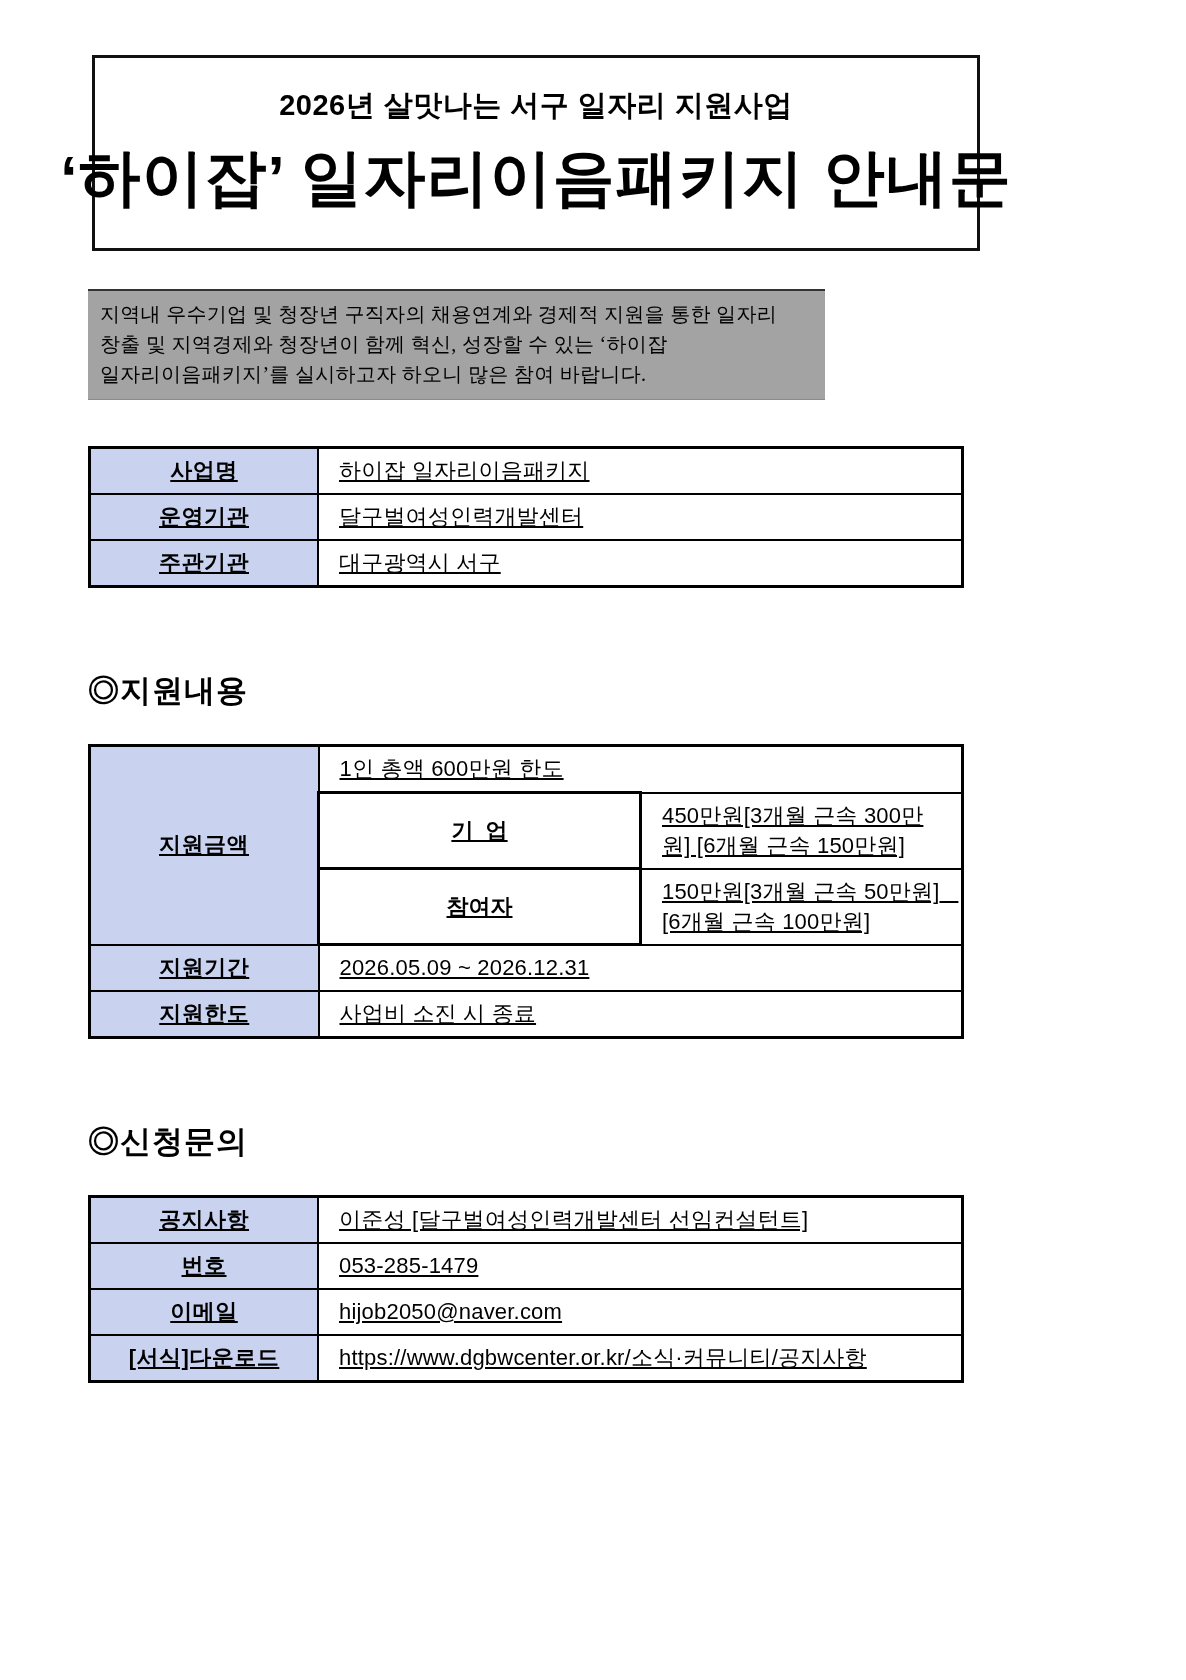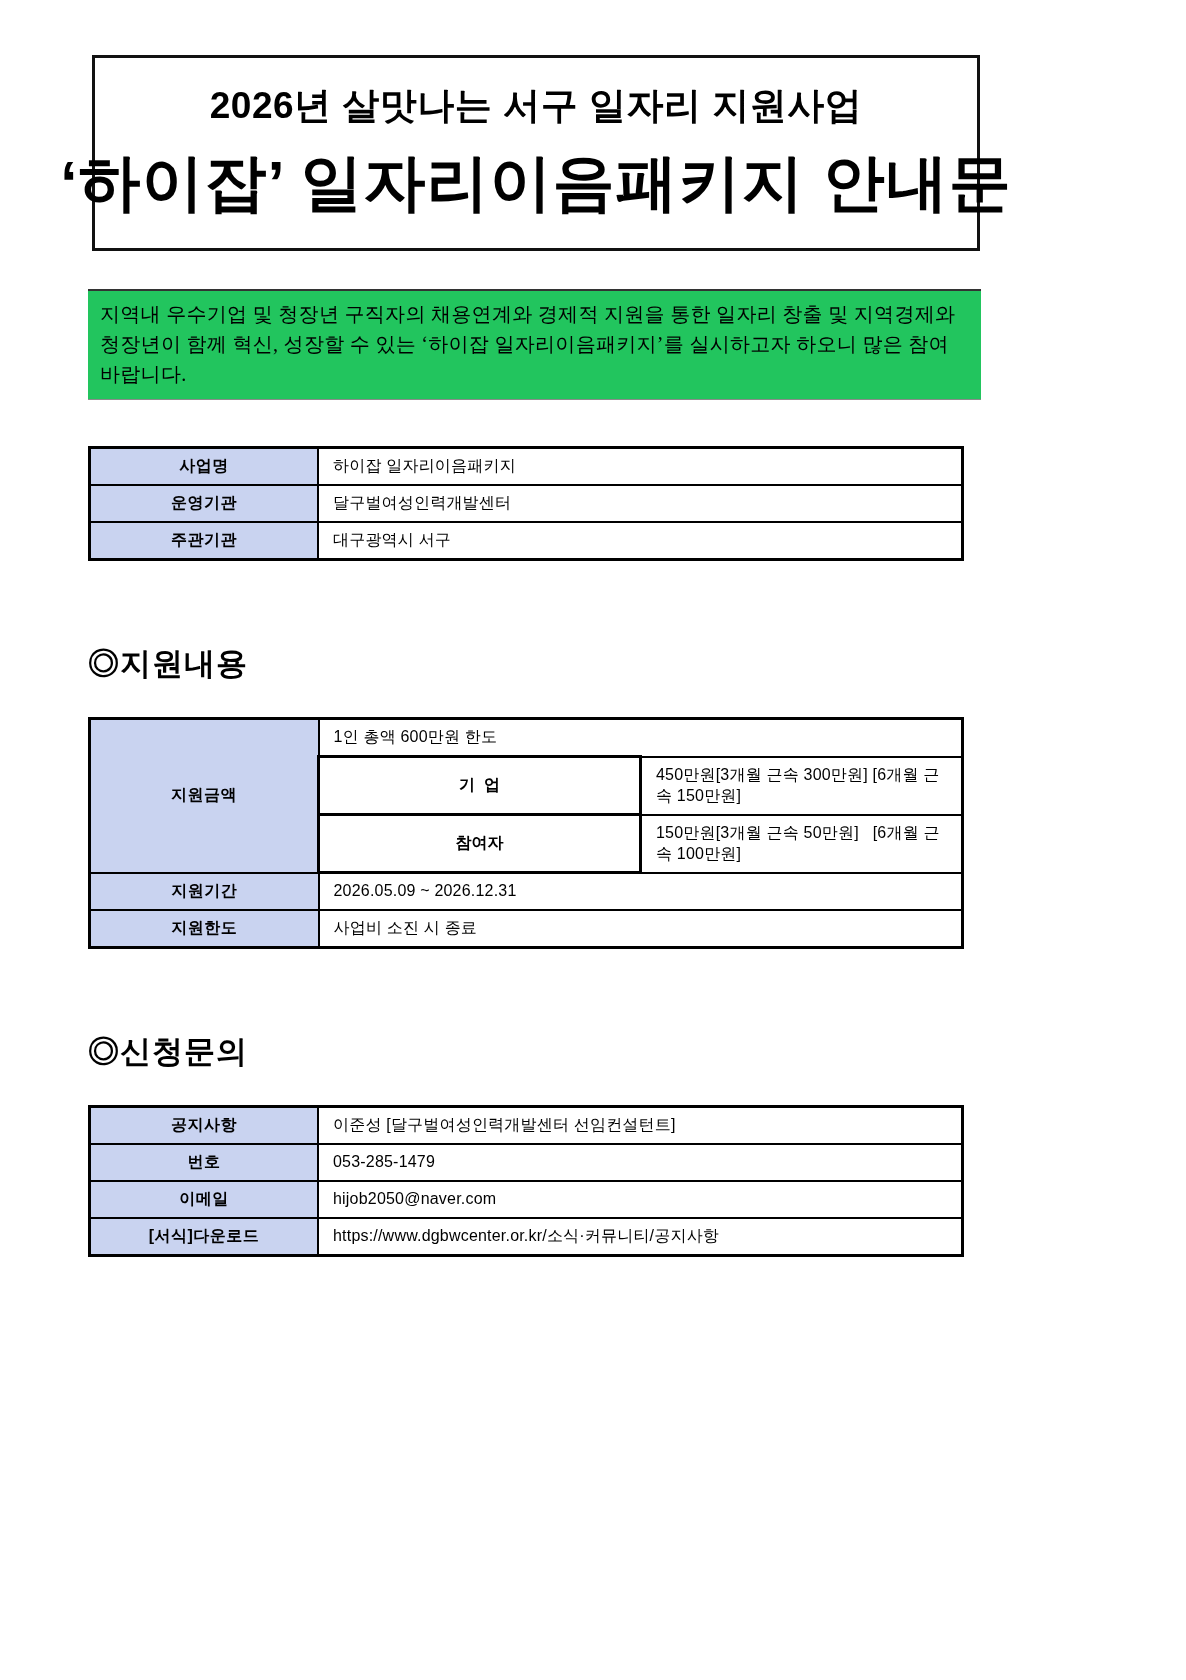--- a/index.html
+++ b/index.html
@@ -28,36 +28,36 @@
     margin-left: 4px;
     border: 3px solid #111;
     display: flex;
     flex-direction: column;
     justify-content: center;
     align-items: center;
     gap: 10px;
     margin-bottom: 38px;
   }
   .doc-subtitle {
-    font-size: 37px;
+    font-size: 29px;
     font-weight: 800;
     letter-spacing: 0.5px;
   }
   .doc-title {
     font-size: 62px;
     font-weight: 900;
     letter-spacing: 1px;
     white-space: nowrap;
   }
 
   
   .intro-box {
     box-sizing: border-box;
-    width: 893px;
-    background: #22c55e;
+    width: 737px;
+    background: #a3a3a3;
     border-top: 2px solid #333;
     border-bottom: 1px solid #8a8a8a;
     padding: 8px 12px 10px 12px;
     font-family: "Liberation Serif", serif;
     font-size: 20px;
     line-height: 1.5;
     letter-spacing: 0.3px;
     word-break: keep-all;
     margin-bottom: 46px;
   }
@@ -73,35 +73,36 @@
 
   
   table.tbl {
     border-collapse: collapse;
     width: 876px;
     border: 3px solid #000;
     table-layout: fixed;
   }
   table.tbl th, table.tbl td {
     border: 2px solid #000;
-    font-size: 16px;
+    font-size: 22px;
     vertical-align: middle;
+    text-decoration: underline;
   }
   table.tbl th.label {
     background: #c9d3f0;
     font-weight: 800;
     text-align: center;
     width: 218px;
     padding: 7px 4px;
     letter-spacing: 0.5px;
   }
   table.tbl td.value {
     background: #ffffff;
     text-align: left;
-    padding: 7px 14px;
+    padding: 7px 20px;
     font-weight: 500;
     white-space: pre-wrap;
     letter-spacing: 0.2px;
   }
   table.tbl td.subcell {
     background: #ffffff;
     border: 3px solid #000;
     font-weight: 800;
     text-align: center;
     width: 95px;

